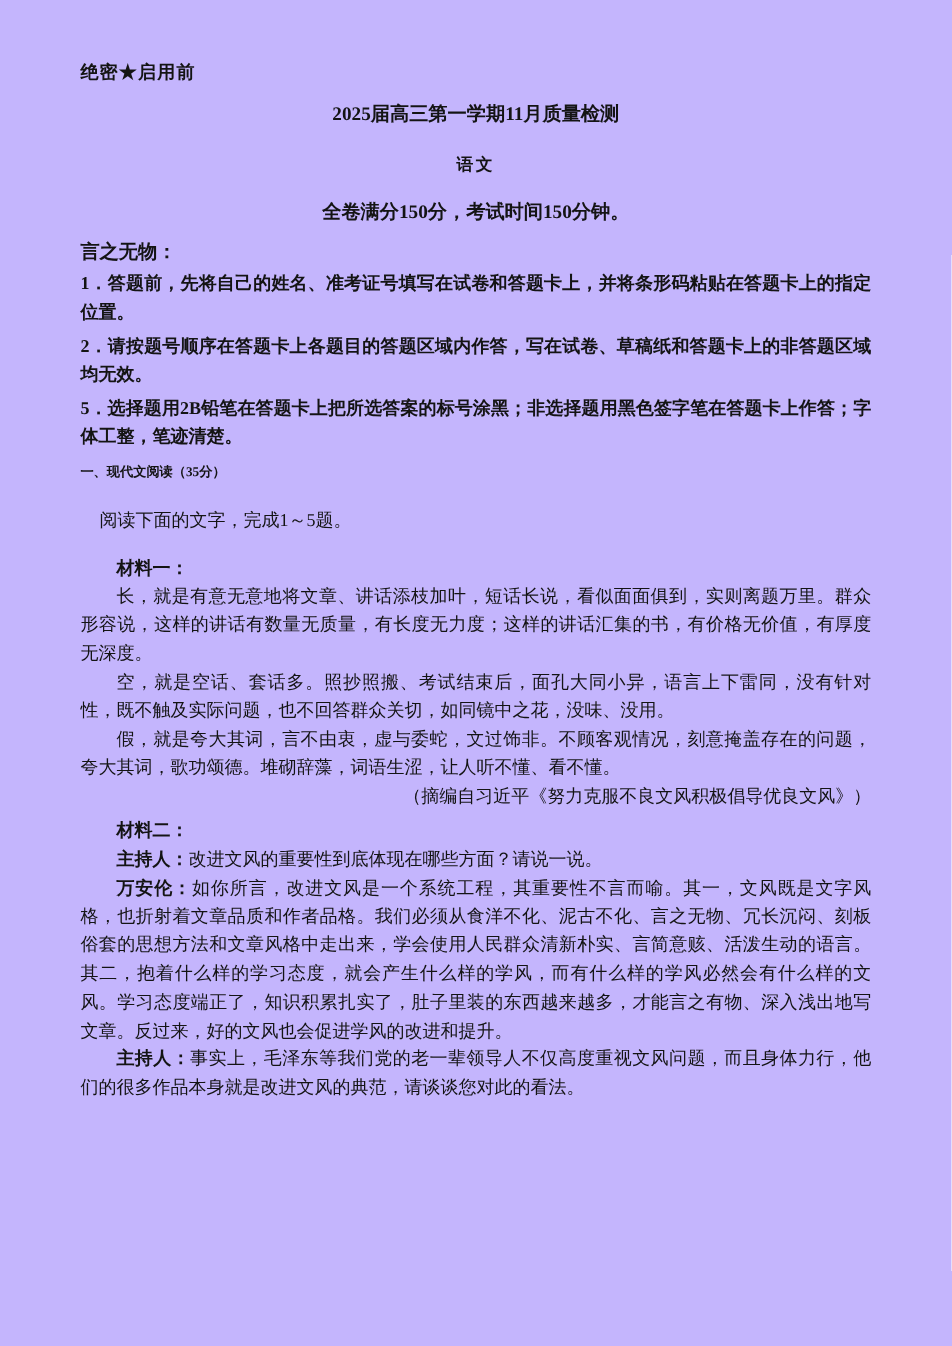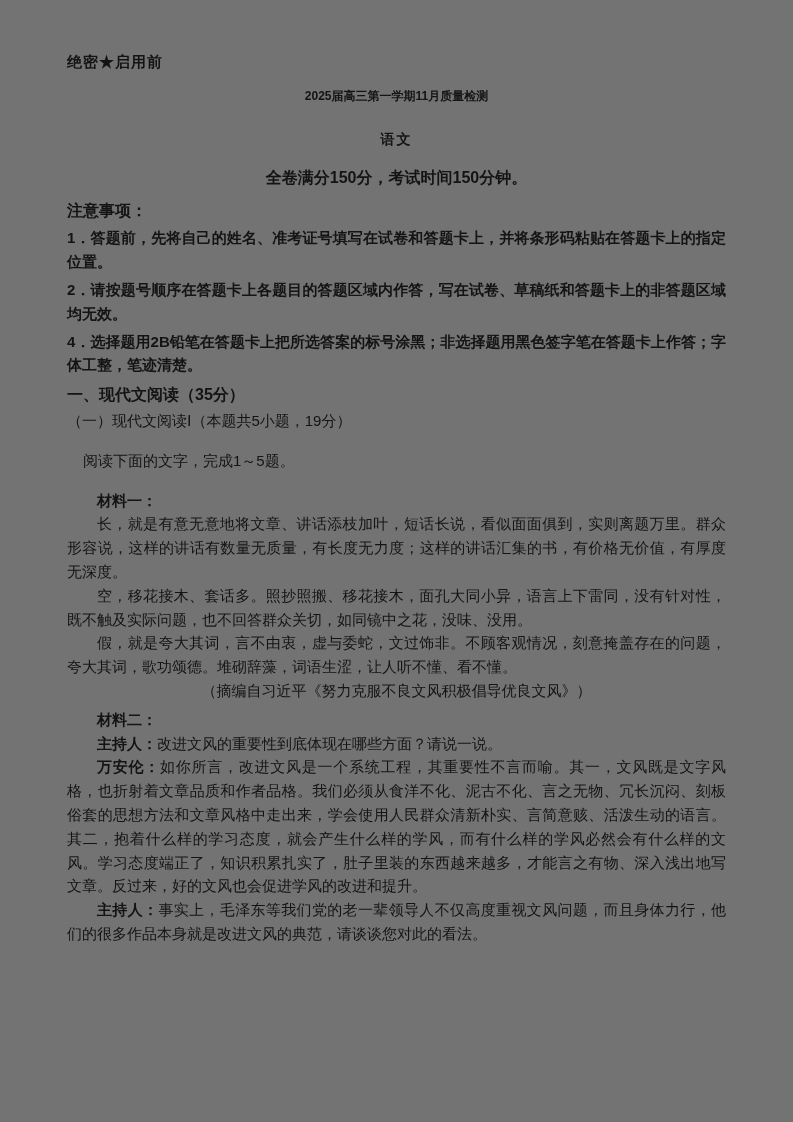--- a/index.html
+++ b/index.html
@@ -5,39 +5,39 @@
   html, body {
     margin: 0;
     padding: 0;
     background: #ffffff;
   }
   .page {
     position: relative;
     width: 793px;
     height: 1122px;
     margin: 0 auto;
-    background: #737373;
+    background: #c4b5fd;
     box-sizing: border-box;
     padding: 50px 67px 30px 67px;
-    font-family: Liberation Sans, sans-serif;
+    font-family: Liberation Serif, serif;
     color: #141414;
     font-size: 15px;
     line-height: 23.8px;
     overflow: hidden;
   }
   .classification {
     font-weight: bold;
     font-size: 15px;
     letter-spacing: 1px;
   }
   .title {
     margin: 8px 0 0 0;
     text-align: center;
     font-weight: bold;
-    font-size: 12px;
+    font-size: 16px;
     line-height: 28px;
   }
   .subject {
     margin: 15px 0 0 0;
     text-align: center;
     font-weight: bold;
     font-size: 14px;
     line-height: 28px;
     letter-spacing: 2px;
   }
@@ -53,41 +53,41 @@
     font-size: 16px;
   }
   .notice-item {
     margin: 4px 0 0 0;
     font-weight: bold;
     text-align: justify;
   }
   .section-heading {
     margin-top: 6px;
     font-weight: bold;
-    font-size: 16px;
+    font-size: 11px;
   }
   .subsection {
     margin: 2px 0 0 0;
   }
   .instruction {
     margin: 16px;
   }
   .material-label {
     margin: 2px 0 0 0;
     font-weight: bold;
     text-indent: 2em;
   }
   .para {
     margin: 0;
     text-indent: 2em;
     text-align: justify;
   }
   .attribution {
     margin: 0;
-    text-align: center;
+    text-align: right;
   }
   .speaker {
     font-weight: bold;
   }
   .material-two-label {
     margin-top: 5px;
   }
 </style>
 </head>
 <body>
@@ -95,36 +95,35 @@
 <div class="page">
 
   <div class="classification">绝密★启用前</div>
 
   <h1 class="title">2025届高三第一学期11月质量检测</h1>
 
   <h2 class="subject">语文</h2>
 
   <div class="score">全卷满分150分，考试时间150分钟。</div>
 
-  <div class="notice-heading">注意事项：</div>
+  <div class="notice-heading">言之无物：</div>
 
   <p class="notice-item">1．答题前，先将自己的姓名、准考证号填写在试卷和答题卡上，并将条形码粘贴在答题卡上的指定位置。</p>
   <p class="notice-item">2．请按题号顺序在答题卡上各题目的答题区域内作答，写在试卷、草稿纸和答题卡上的非答题区域均无效。</p>
-  <p class="notice-item">4．选择题用2B铅笔在答题卡上把所选答案的标号涂黑；非选择题用黑色签字笔在答题卡上作答；字体工整，笔迹清楚。</p>
+  <p class="notice-item">5．选择题用2B铅笔在答题卡上把所选答案的标号涂黑；非选择题用黑色签字笔在答题卡上作答；字体工整，笔迹清楚。</p>
 
   <div class="section-heading">一、现代文阅读（35分）</div>
 
-  <p class="subsection">（一）现代文阅读Ⅰ（本题共5小题，19分）</p>
 
   <p class="instruction">阅读下面的文字，完成1～5题。</p>
 
   <p class="material-label">材料一：</p>
 
   <p class="para">长，就是有意无意地将文章、讲话添枝加叶，短话长说，看似面面俱到，实则离题万里。群众形容说，这样的讲话有数量无质量，有长度无力度；这样的讲话汇集的书，有价格无价值，有厚度无深度。</p>
-  <p class="para">空，移花接木、套话多。照抄照搬、移花接木，面孔大同小异，语言上下雷同，没有针对性，既不触及实际问题，也不回答群众关切，如同镜中之花，没味、没用。</p>
+  <p class="para">空，就是空话、套话多。照抄照搬、考试结束后，面孔大同小异，语言上下雷同，没有针对性，既不触及实际问题，也不回答群众关切，如同镜中之花，没味、没用。</p>
   <p class="para">假，就是夸大其词，言不由衷，虚与委蛇，文过饰非。不顾客观情况，刻意掩盖存在的问题，夸大其词，歌功颂德。堆砌辞藻，词语生涩，让人听不懂、看不懂。</p>
 
   <p class="attribution">（摘编自习近平《努力克服不良文风积极倡导优良文风》）</p>
 
   <p class="material-label material-two-label">材料二：</p>
 
   <p class="para"><span class="speaker">主持人：</span><span>改进文风的重要性到底体现在哪些方面？请说一说。</span></p>
 
   <p class="para"><span class="speaker">万安伦：</span><span>如你所言，改进文风是一个系统工程，其重要性不言而喻。其一，文风既是文字风格，也折射着文章品质和作者品格。我们必须从食洋不化、泥古不化、言之无物、冗长沉闷、刻板俗套的思想方法和文章风格中走出来，学会使用人民群众清新朴实、言简意赅、活泼生动的语言。其二，抱着什么样的学习态度，就会产生什么样的学风，而有什么样的学风必然会有什么样的文风。学习态度端正了，知识积累扎实了，肚子里装的东西越来越多，才能言之有物、深入浅出地写文章。反过来，好的文风也会促进学风的改进和提升。</span></p>
 

